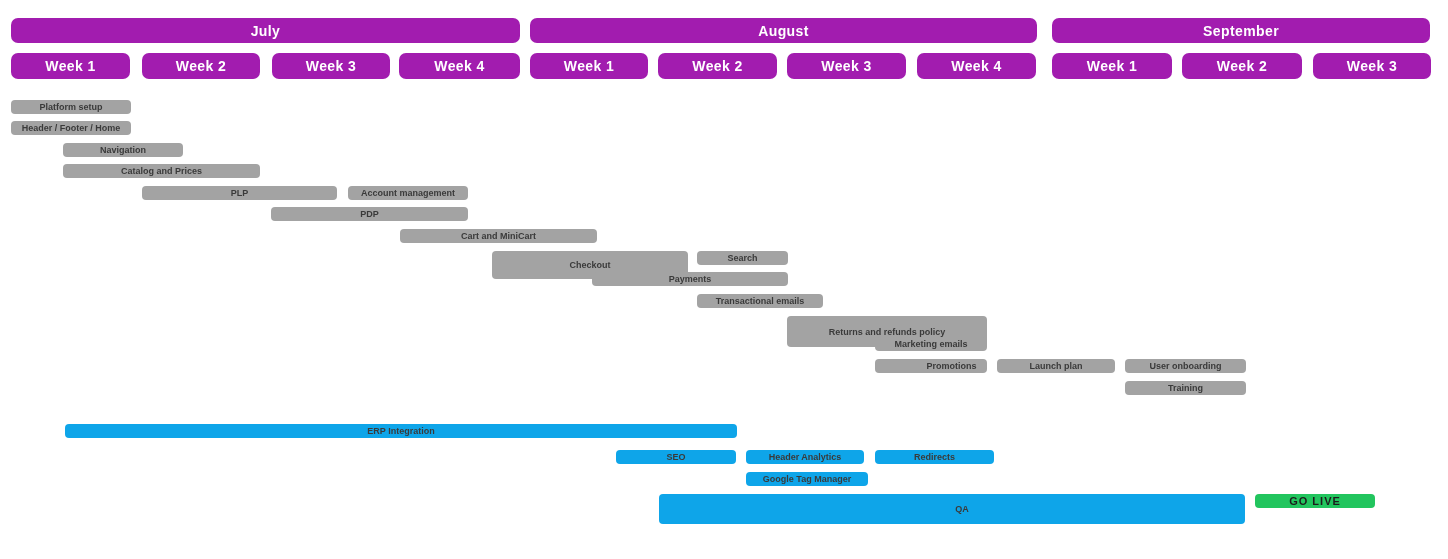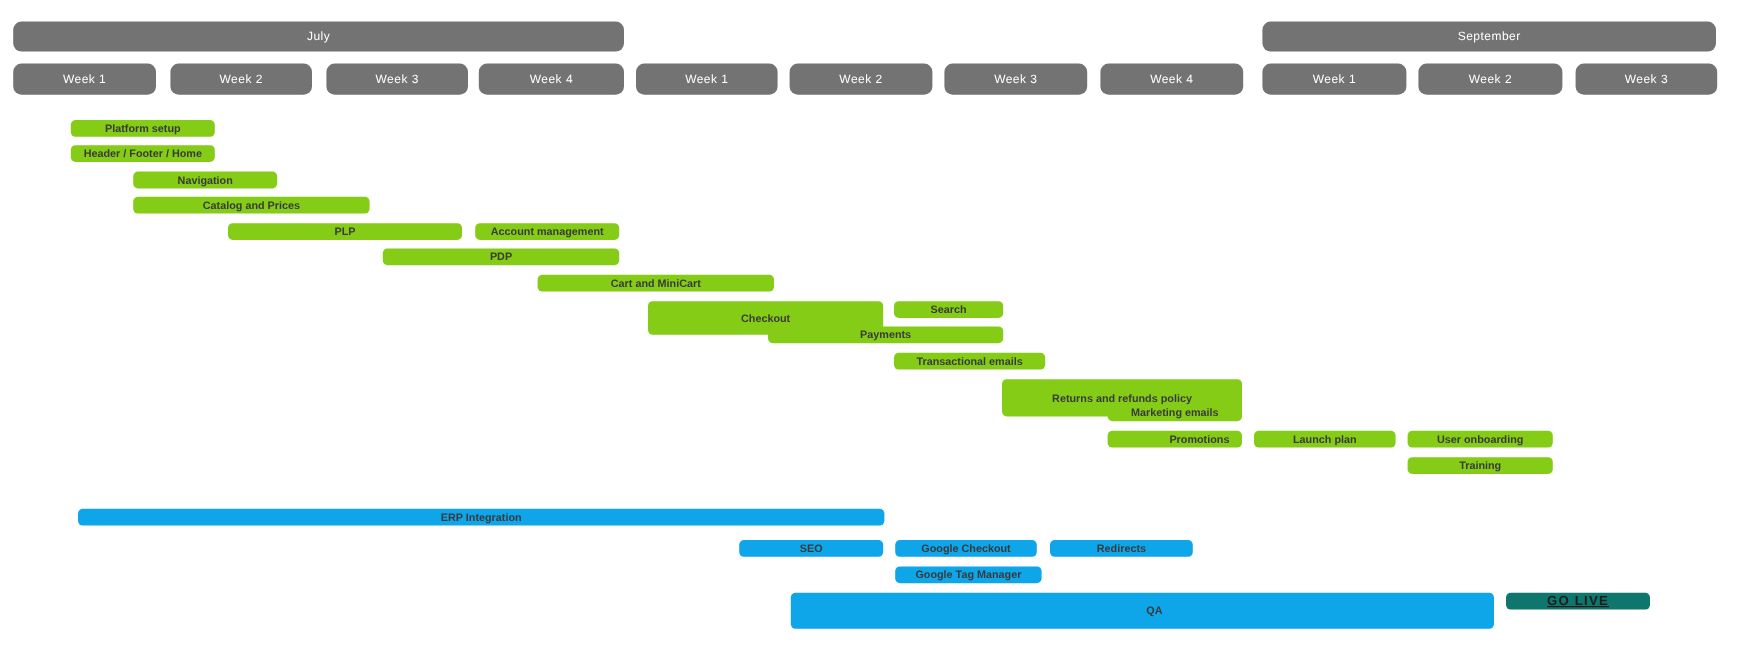--- a/index.html
+++ b/index.html
@@ -5,52 +5,53 @@
   html,body { margin:0; padding:0; background:#ffffff; }
   .canvas {
     position:relative;
     width:1448px; height:559px;
     background:#ffffff;
     font-family:"Liberation Sans", sans-serif;
     overflow:hidden;
   }
   .month, .week {
     position:absolute;
-    background:#737373;
+    background:#a21caf;
     color:#ffffff;
     border-radius:7px;
     display:flex; align-items:center; justify-content:center;
-    font-size:10px; font-weight:normal; letter-spacing:0.4px;
+    font-size:14px; font-weight:bold; letter-spacing:0.4px;
     box-sizing:border-box;
     white-space:nowrap;
   }
   .task {
     position:absolute;
     height:14px;
     border-radius:4px;
     display:flex; align-items:center; justify-content:center;
     font-size:9px; font-weight:bold;
     color:#3a3a3a;
     box-sizing:border-box;
     white-space:nowrap;
     overflow:hidden;
   }
-  .task.green { background:#84cc16;margin-left:48px; }
+  .task.green { background:#a3a3a3; }
   .task.lime  { background:#0ea5e9; }
-  .task.teal  { background:#0f766e; color:#1c1c1c; font-size:11px; letter-spacing:1px;text-decoration:underline; }
+  .task.teal  { background:#22c55e; color:#1c1c1c; font-size:11px; letter-spacing:1px; }
 </style>
 </head>
 <body>
 
 <div class="canvas" id="gantt-canvas">
     <div class="month" style="left: 11px; top: 18px; width: 509px; height: 25px;">July</div>
     <div class="week" style="left: 11px; top: 53px; width: 119px; height: 26px;">Week 1</div>
     <div class="week" style="left: 142px; top: 53px; width: 118px; height: 26px;">Week 2</div>
     <div class="week" style="left: 272px; top: 53px; width: 118px; height: 26px;">Week 3</div>
     <div class="week" style="left: 399px; top: 53px; width: 121px; height: 26px;">Week 4</div>
+    <div class="month" style="left: 530px; top: 18px; width: 507px; height: 25px;">August</div>
     <div class="week" style="left: 530px; top: 53px; width: 118px; height: 26px;">Week 1</div>
     <div class="week" style="left: 658px; top: 53px; width: 119px; height: 26px;">Week 2</div>
     <div class="week" style="left: 787px; top: 53px; width: 119px; height: 26px;">Week 3</div>
     <div class="week" style="left: 917px; top: 53px; width: 119px; height: 26px;">Week 4</div>
     <div class="month" style="left: 1052px; top: 18px; width: 378px; height: 25px;">September</div>
     <div class="week" style="left: 1052px; top: 53px; width: 120px; height: 26px;">Week 1</div>
     <div class="week" style="left: 1182px; top: 53px; width: 120px; height: 26px;">Week 2</div>
     <div class="week" style="left: 1313px; top: 53px; width: 118px; height: 26px;">Week 3</div>
     <div class="task green" style="left: 11px; top: 100px; width: 120px; height: 14px;">Platform setup</div>
     <div class="task green" style="left: 11px; top: 121px; width: 120px; height: 14px;">Header / Footer / Home</div>
@@ -65,18 +66,18 @@
     <div class="task green" style="left: 592px; top: 272px; width: 196px; height: 14px;">Payments</div>
     <div class="task green" style="left: 697px; top: 294px; width: 126px; height: 14px;">Transactional emails</div>
     <div class="task green" style="left: 787px; top: 316px; width: 200px; height: 31px; text-align: center;">Returns and refunds policy</div>
     <div class="task green" style="left: 875px; top: 337px; width: 112px; height: 14px;">Marketing emails</div>
     <div class="task green" style="left: 875px; top: 359px; width: 112px; height: 14px; padding-left: 41px;">Promotions</div>
     <div class="task green" style="left: 997px; top: 359px; width: 118px; height: 14px;">Launch plan</div>
     <div class="task green" style="left: 1125px; top: 359px; width: 121px; height: 14px;">User onboarding</div>
     <div class="task green" style="left: 1125px; top: 381px; width: 121px; height: 14px;">Training</div>
     <div class="task lime" style="left: 65px; top: 424px; width: 672px; height: 14px;">ERP Integration</div>
     <div class="task lime" style="left: 616px; top: 450px; width: 120px; height: 14px;">SEO</div>
-    <div class="task lime" style="left: 746px; top: 450px; width: 118px; height: 14px;">Google Checkout</div>
+    <div class="task lime" style="left: 746px; top: 450px; width: 118px; height: 14px;">Header Analytics</div>
     <div class="task lime" style="left: 875px; top: 450px; width: 119px; height: 14px;">Redirects</div>
     <div class="task lime" style="left: 746px; top: 472px; width: 122px; height: 14px;">Google Tag Manager</div>
     <div class="task lime" style="left: 659px; top: 494px; width: 586px; height: 30px; padding-left: 20px;">QA</div>
     <div class="task teal" style="left: 1255px; top: 494px; width: 120px; height: 14px;">GO LIVE</div>
   </div>
 
 </body></html>

